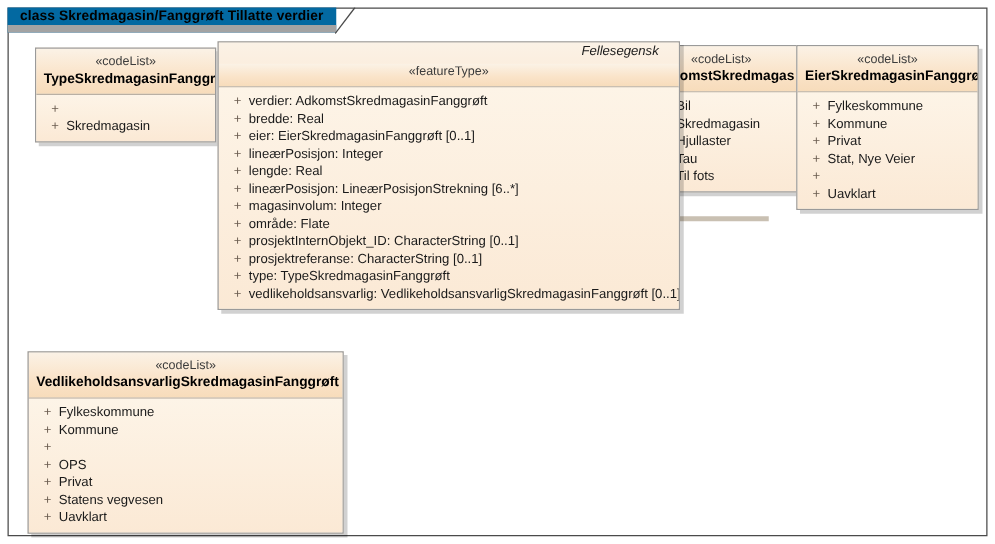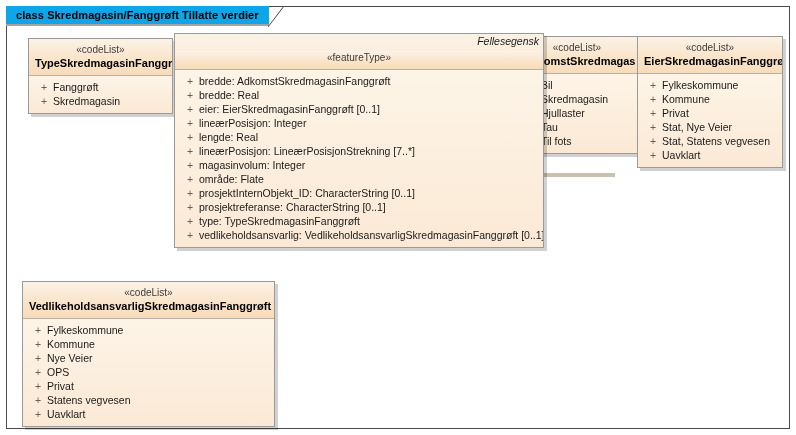--- a/index.html
+++ b/index.html
@@ -25,22 +25,22 @@
     background: transparent;
   }
   .title-tab {
     position: absolute;
     left: 6px; top: 6px;
     height: 20px;
     border-right: 0;
     display: flex;
     align-items: center;
     padding: 0 10px 0 10px;
-    background: #0ea5e9;
-    border-bottom: 2px solid #a3a3a3;
+    background: #0369a1;
+    border-bottom: 6px solid #a3a3a3;
     z-index: 4;
     white-space: nowrap;
   }
   .title-tab-text {
     font-size: 11px;
     font-weight: bold;
     color: #000000;
     letter-spacing: 0.1px;
   }
   .title-tab-slash {
@@ -110,21 +110,21 @@
   #box-vedlikehold { left: 22px;  top: 281px; width: 253px; }
 
   
   .fellesband {
     position: relative;
     height: 17px;
     background: linear-gradient(to bottom, #fbf2e6 0%, #fbeedf 100%);
   }
   .felles-label {
     position: absolute;
-    right: 4px; top: 1px;
+    right: 16px; top: 1px;
     font-size: 10.5px;
     font-style: italic;
     color: #1a1a1a;
     white-space: nowrap;
   }
   .uml-head.with-band { border-bottom: 1px solid #b9b0a4; padding-top: 0; }
 
   
   .clip-name { overflow: hidden; }
 
@@ -154,60 +154,59 @@
   <div class="scroll-artifact" style="left:529px; top:173px; width:86px; height:4px;"></div>
 
   <div class="uml" id="box-type">
     <div class="uml-head">
       <div class="stereo">«codeList»</div>
       <div class="cls-name">TypeSkredmagasinFanggrøft</div>
     </div>
     <div class="uml-body">
       <div class="attr">
         <span class="vis">+</span>
-        <span class="attr-text">Fanggrøft</span>
       </div>
       <div class="attr">
         <span class="vis">+</span>
         <span class="attr-text">Skredmagasin</span>
       </div>
     </div>
   </div>
 
   <div class="uml" id="box-feature">
     <div class="fellesband">
       <span class="felles-label">Fellesegensk</span>
     </div>
     <div class="uml-head with-band">
       <div class="stereo">«featureType»</div>
     </div>
     <div class="uml-body">
       <div class="attr">
           <span class="vis">+</span>
-          <span class="attr-text">bredde: AdkomstSkredmagasinFanggrøft</span>
+          <span class="attr-text">verdier: AdkomstSkredmagasinFanggrøft</span>
         </div>
       <div class="attr">
           <span class="vis">+</span>
           <span class="attr-text">bredde: Real</span>
         </div>
       <div class="attr">
           <span class="vis">+</span>
           <span class="attr-text">eier: EierSkredmagasinFanggrøft [0..1]</span>
         </div>
       <div class="attr">
           <span class="vis">+</span>
           <span class="attr-text">lineærPosisjon: Integer</span>
         </div>
       <div class="attr">
           <span class="vis">+</span>
           <span class="attr-text">lengde: Real</span>
         </div>
       <div class="attr">
           <span class="vis">+</span>
-          <span class="attr-text">lineærPosisjon: LineærPosisjonStrekning [7..*]</span>
+          <span class="attr-text">lineærPosisjon: LineærPosisjonStrekning [6..*]</span>
         </div>
       <div class="attr">
           <span class="vis">+</span>
           <span class="attr-text">magasinvolum: Integer</span>
         </div>
       <div class="attr">
           <span class="vis">+</span>
           <span class="attr-text">område: Flate</span>
         </div>
       <div class="attr">
@@ -275,21 +274,20 @@
       <div class="attr">
           <span class="vis">+</span>
           <span class="attr-text">Privat</span>
         </div>
       <div class="attr">
           <span class="vis">+</span>
           <span class="attr-text">Stat, Nye Veier</span>
         </div>
       <div class="attr">
           <span class="vis">+</span>
-          <span class="attr-text">Stat, Statens vegvesen</span>
         </div>
       <div class="attr">
           <span class="vis">+</span>
           <span class="attr-text">Uavklart</span>
         </div>
     </div>
   </div>
 
   <div class="uml" id="box-vedlikehold">
     <div class="uml-head">
@@ -300,21 +298,20 @@
       <div class="attr">
           <span class="vis">+</span>
           <span class="attr-text">Fylkeskommune</span>
         </div>
       <div class="attr">
           <span class="vis">+</span>
           <span class="attr-text">Kommune</span>
         </div>
       <div class="attr">
           <span class="vis">+</span>
-          <span class="attr-text">Nye Veier</span>
         </div>
       <div class="attr">
           <span class="vis">+</span>
           <span class="attr-text">OPS</span>
         </div>
       <div class="attr">
           <span class="vis">+</span>
           <span class="attr-text">Privat</span>
         </div>
       <div class="attr">

